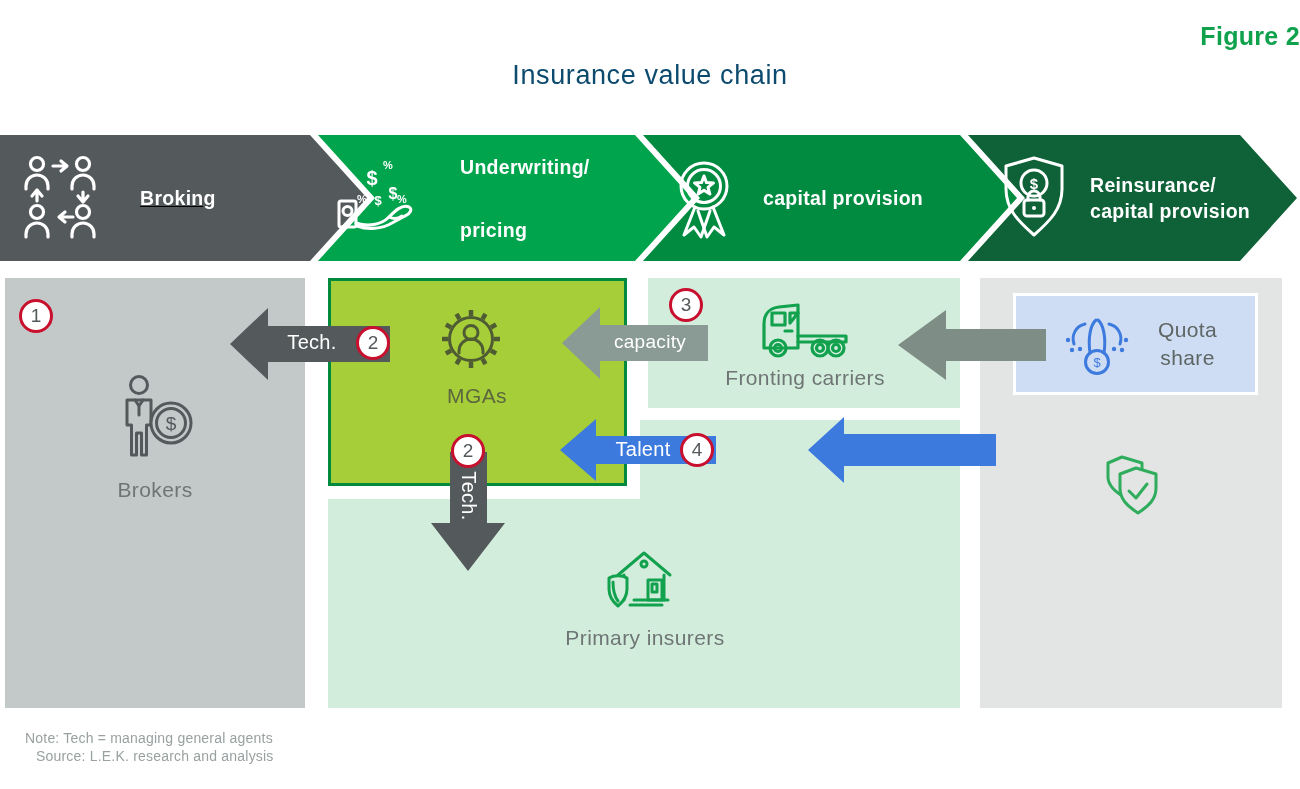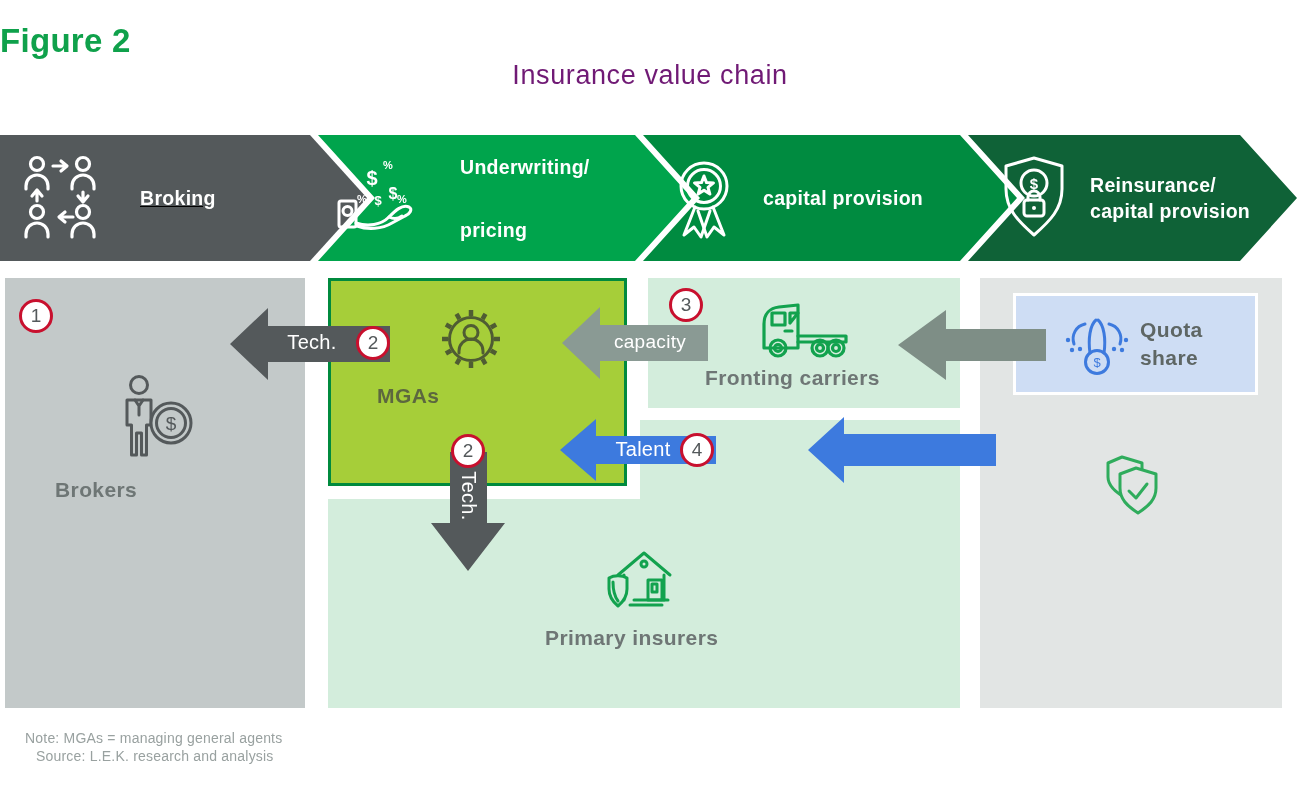--- a/index.html
+++ b/index.html
@@ -1,39 +1,39 @@
 <!DOCTYPE html>
 <html><head>
 <meta charset="utf-8">
 <style>
   html,body{margin:0;padding:0;background:#fff;}
   .canvas{position:relative;width:1300px;height:789px;background:#ffffff;overflow:hidden;
           font-family:"Liberation Sans",sans-serif;}
   .abs{position:absolute;}
   
-  .fig-label{top:22px;left:0;width:1300px;text-align:left;font-size:33px;font-weight:bold;
+  .fig-label{top:22px;left:0;width:1300px;text-align:right;font-size:25px;font-weight:bold;
              color:#0FA14B;letter-spacing:.3px;}
   .fig-title{top:60px;left:0;width:1300px;text-align:center;font-size:27px;font-weight:400;
-             color:#701a75;letter-spacing:.6px;}
+             color:#0c4a6e;letter-spacing:.6px;}
   
   .chevband{top:133px;left:0;width:1300px;height:130px;}
   .chev-label{color:#fff;font-weight:bold;font-size:19.5px;line-height:26px;letter-spacing:.3px;}
   .vcenter{display:flex;flex-direction:column;justify-content:center;height:130px;}
   
   .panel{position:absolute;}
   .p-left{left:5px;top:278px;width:300px;height:430px;background:#C3C9C9;}
   .p-right{left:980px;top:278px;width:302px;height:430px;background:#E2E5E4;}
   .p-primary{left:328px;top:420px;width:632px;height:288px;background:#D3EDDC;}
   .p-fronting{left:648px;top:278px;width:312px;height:130px;background:#D3EDDC;}
   .mgas-box{left:328px;top:278px;width:299px;height:208px;background:#A6CE39;
             border:3px solid #008A3E;box-sizing:border-box;box-shadow:0 0 0 13px #ffffff;z-index:2;}
   .quota-box{left:1013px;top:293px;width:245px;height:102px;background:#CEDDF4;
              border:3px solid #ffffff;box-sizing:border-box;}
   
-  .node-label{position:absolute;font-size:21px;color:#6E7675;letter-spacing:.4px;z-index:4;font-weight:bold;}
+  .node-label{position:absolute;text-align:center;font-size:21px;color:#6E7675;letter-spacing:.4px;z-index:4;}
   .arrow-label{position:absolute;text-align:center;color:#ffffff;font-size:20px;letter-spacing:.3px;z-index:4;}
   
   .badge{position:absolute;width:34px;height:34px;box-sizing:border-box;border-radius:50%;
          background:#fff;border:3px solid #C8102E;color:#54595B;font-size:19px;
          display:flex;align-items:center;justify-content:center;z-index:5;}
   .arrows-svg{left:0;top:0;width:1300px;height:789px;z-index:3;pointer-events:none;}
   .icon-svg{position:absolute;z-index:4;}
   
   .foot{position:absolute;left:25px;color:#99A1A0;font-size:14px;letter-spacing:.2px;}
 </style>
@@ -218,16 +218,16 @@
   <div class="arrow-label" style="left:598px;top:331px;width:104px;font-size:19px;">capacity</div>
   <div class="arrow-label" style="left:597px;top:438px;width:92px;">Talent</div>
   <div class="arrow-label" style="left:428px;top:484px;width:80px;height:24px;transform:rotate(90deg);">Tech.</div>
 
   <div class="badge" style="left:19px;top:299px;">1</div>
   <div class="badge" style="left:356px;top:326px;">2</div>
   <div class="badge" style="left:669px;top:288px;">3</div>
   <div class="badge" style="left:680px;top:433px;">4</div>
   <div class="badge" style="left:451px;top:434px;">2</div>
 
-  <div class="foot" style="top:730px;">Note: MGAs = managing general agents</div>
+  <div class="foot" style="top:730px;">Note: Tech = managing general agents</div>
   <div class="foot" style="top:748px;margin-left:11px;">Source: L.E.K. research and analysis</div>
 
 </div>
 
 </body></html>

